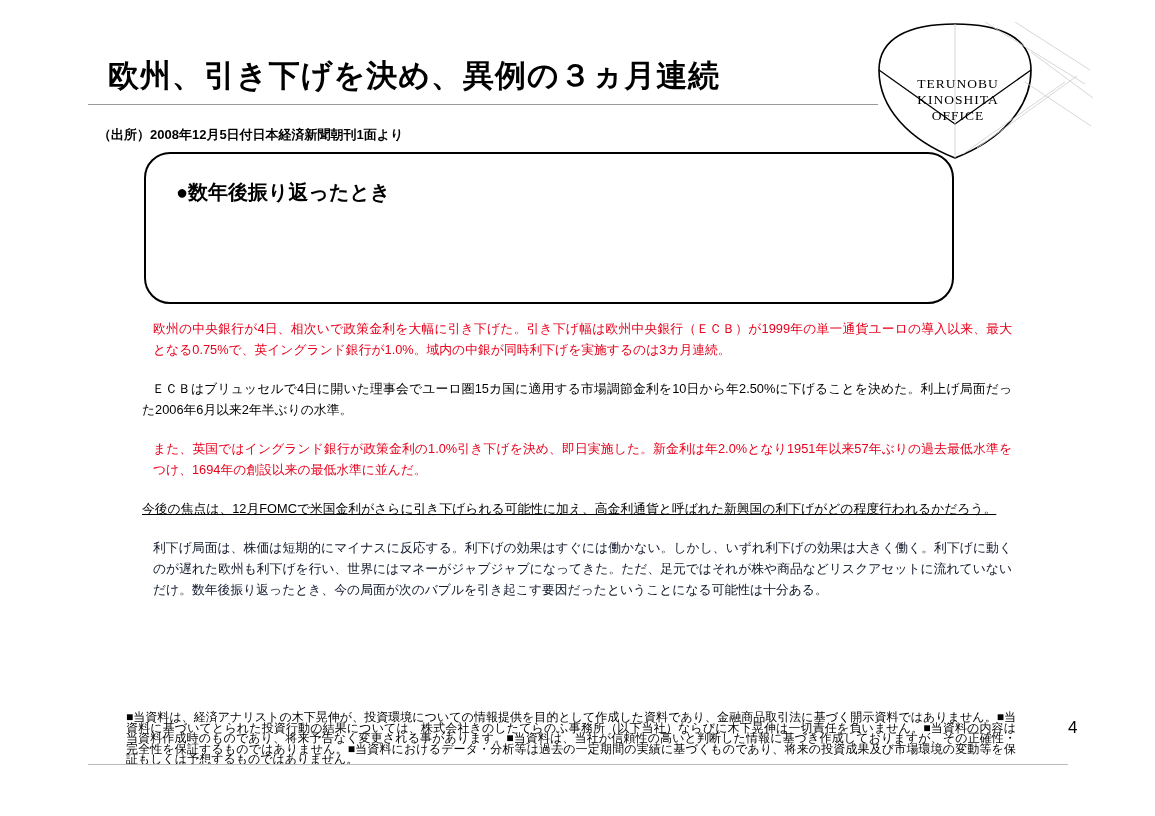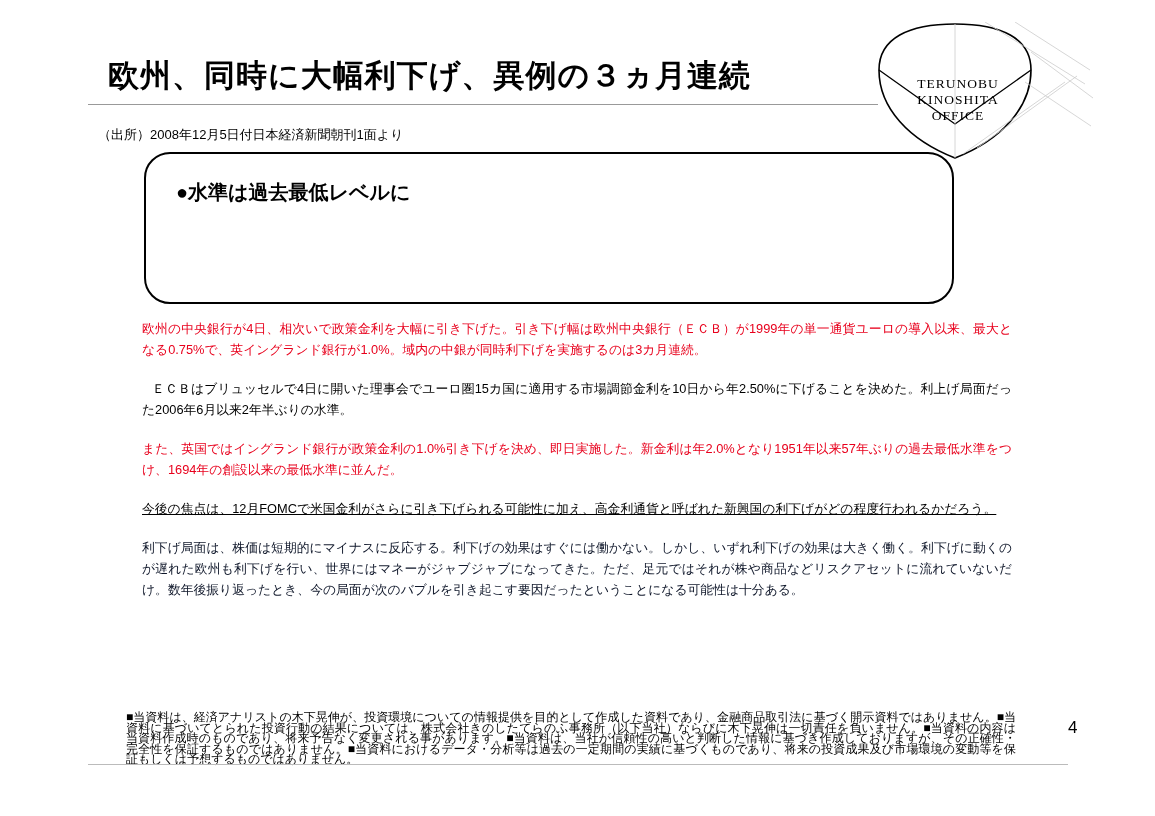--- a/index.html
+++ b/index.html
@@ -35,21 +35,21 @@
     top: 104px;
     width: 790px;
     height: 0;
     border-top: 1px solid #999999;
   }
   .source {
     position: absolute;
     left: 98px;
     top: 126px;
     font-size: 13px;
-    font-weight: normal;
+    font-weight: bold;
     color: #000000;
     white-space: nowrap;
   }
 
   
   .logo-wrap {
     position: absolute;
     left: 865px;
     top: 22px;
     width: 230px;
@@ -102,21 +102,21 @@
     top: 318px;
     width: 870px;
   }
   .para {
     font-size: 12.8px;
     line-height: 21px;
     margin-bottom: 18px;
     color: #000000;
     text-align: justify;
   }
-  .para.red { color: #e8001c; }
+  .para.red { color: #e8001c; margin-left: 11px; }
   .para.black { color: #000000; }
   .para.indent { text-indent: 10px; }
 
   
   .disclaimer {
     position: absolute;
     left: 126px;
     top: 712px;
     width: 890px;
     font-size: 12px;
@@ -138,21 +138,21 @@
     width: 980px;
     height: 0;
     border-top: 1px solid #bbbbbb;
   }
 </style>
 </head>
 <body>
 
 <div id="slide">
 
-  <div class="title">欧州、同時に大幅利下げ、異例の３ヵ月連続</div>
+  <div class="title">欧州、引き下げを決め、異例の３ヵ月連続</div>
   <div class="title-rule"></div>
   <div class="source">（出所）2008年12月5日付日本経済新聞朝刊1面より</div>
 
   <div class="logo-wrap">
     <svg width="230" height="140" viewBox="0 0 230 140">
       <path d="M14 48 C14 16, 44 2, 90 2 C136 2, 166 16, 166 48 C166 86, 136 118, 90 136 C44 118, 14 86, 14 48 Z" fill="none" stroke="#000000" stroke-width="1.6"></path>
       <path d="M14 48 L90 102 L166 48" fill="none" stroke="#000000" stroke-width="1.3"></path>
       <path d="M90 2 L90 136" fill="none" stroke="#cccccc" stroke-width="0.8"></path>
       <path d="M120 0 L220 62" fill="none" stroke="#cccccc" stroke-width="0.8"></path>
       <path d="M150 0 L225 48" fill="none" stroke="#cccccc" stroke-width="0.8"></path>
@@ -163,21 +163,21 @@
     </svg>
     <div class="logo-text">
       <div>TERUNOBU</div>
       <div>KINOSHITA</div>
       <div>OFFICE</div>
     </div>
   </div>
 
   <div class="callout"></div>
   <div class="callout-list">
-    <div class="callout-item">●水準は過去最低レベルに</div>
+    <div class="callout-item">●数年後振り返ったとき</div>
   </div>
 
   <div class="paras">
     <div class="para red" style="color: rgb(232, 0, 28);">欧州の中央銀行が4日、相次いで政策金利を大幅に引き下げた。引き下げ幅は欧州中央銀行（ＥＣＢ）が1999年の単一通貨ユーロの導入以来、最大となる0.75%で、英イングランド銀行が1.0%。域内の中銀が同時利下げを実施するのは3カ月連続。</div>
     <div class="para black indent" style="color: rgb(0, 0, 0);">ＥＣＢはブリュッセルで4日に開いた理事会でユーロ圏15カ国に適用する市場調節金利を10日から年2.50%に下げることを決めた。利上げ局面だった2006年6月以来2年半ぶりの水準。</div>
     <div class="para red" style="color: rgb(232, 0, 28);">また、英国ではイングランド銀行が政策金利の1.0%引き下げを決め、即日実施した。新金利は年2.0%となり1951年以来57年ぶりの過去最低水準をつけ、1694年の創設以来の最低水準に並んだ。</div>
     <div class="para black" style="color: rgb(0, 0, 0); text-decoration: underline;">今後の焦点は、12月FOMCで米国金利がさらに引き下げられる可能性に加え、高金利通貨と呼ばれた新興国の利下げがどの程度行われるかだろう。</div>
     <div class="para red" style="color: #0f172a;">利下げ局面は、株価は短期的にマイナスに反応する。利下げの効果はすぐには働かない。しかし、いずれ利下げの効果は大きく働く。利下げに動くのが遅れた欧州も利下げを行い、世界にはマネーがジャブジャブになってきた。ただ、足元ではそれが株や商品などリスクアセットに流れていないだけ。数年後振り返ったとき、今の局面が次のバブルを引き起こす要因だったということになる可能性は十分ある。</div>
   </div>
 

